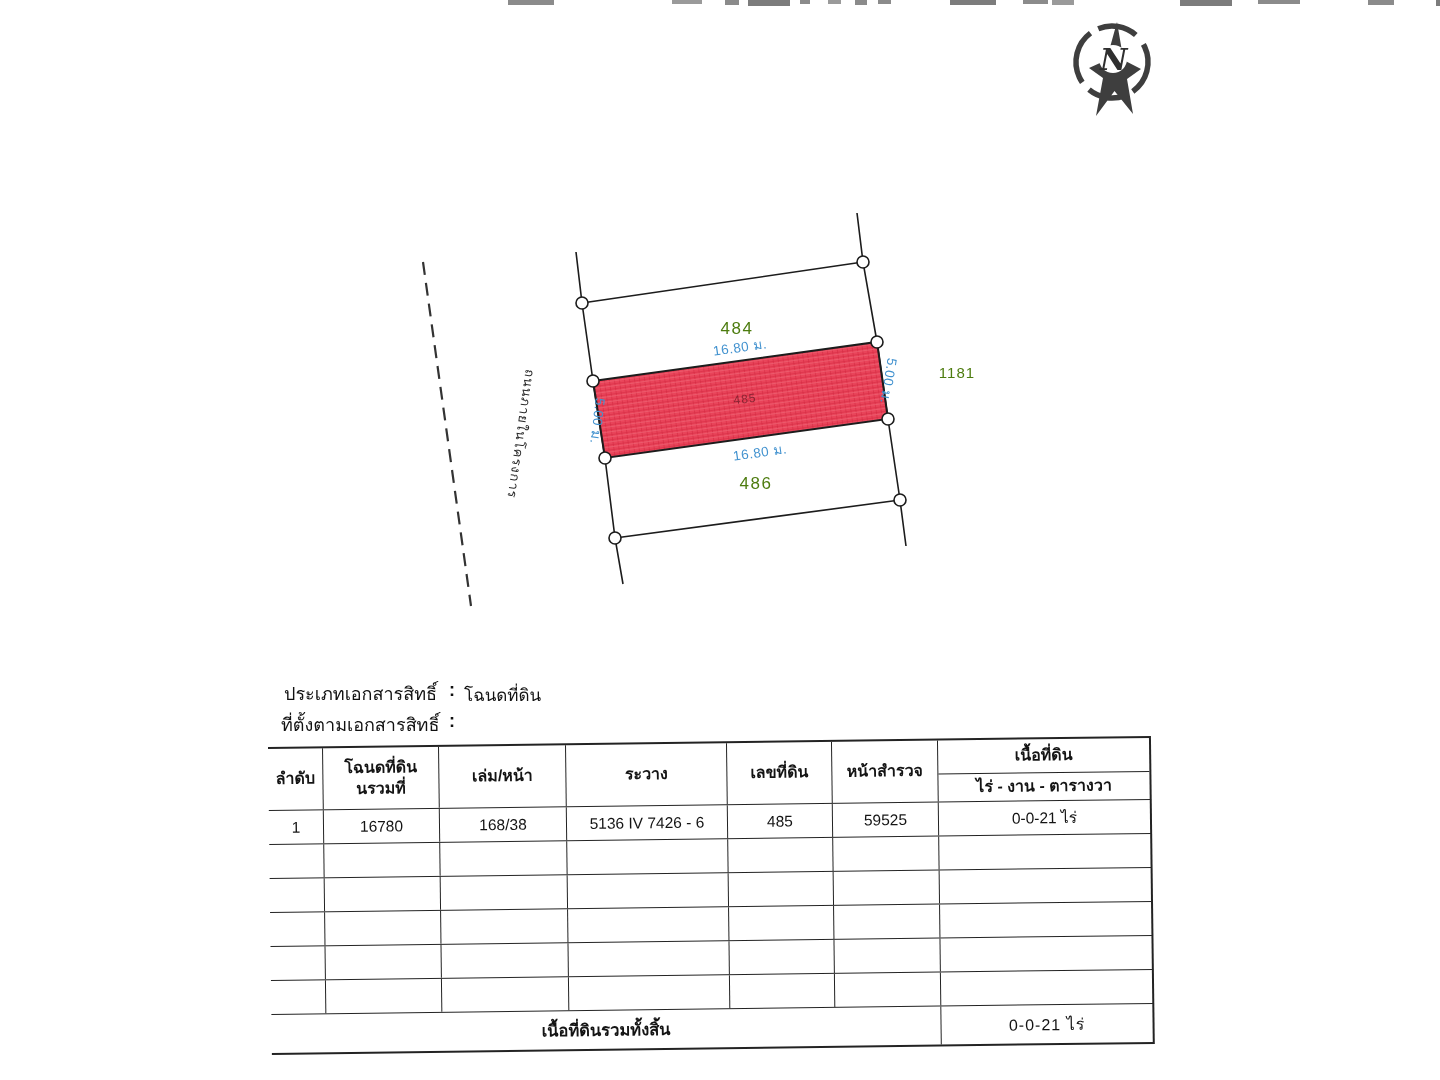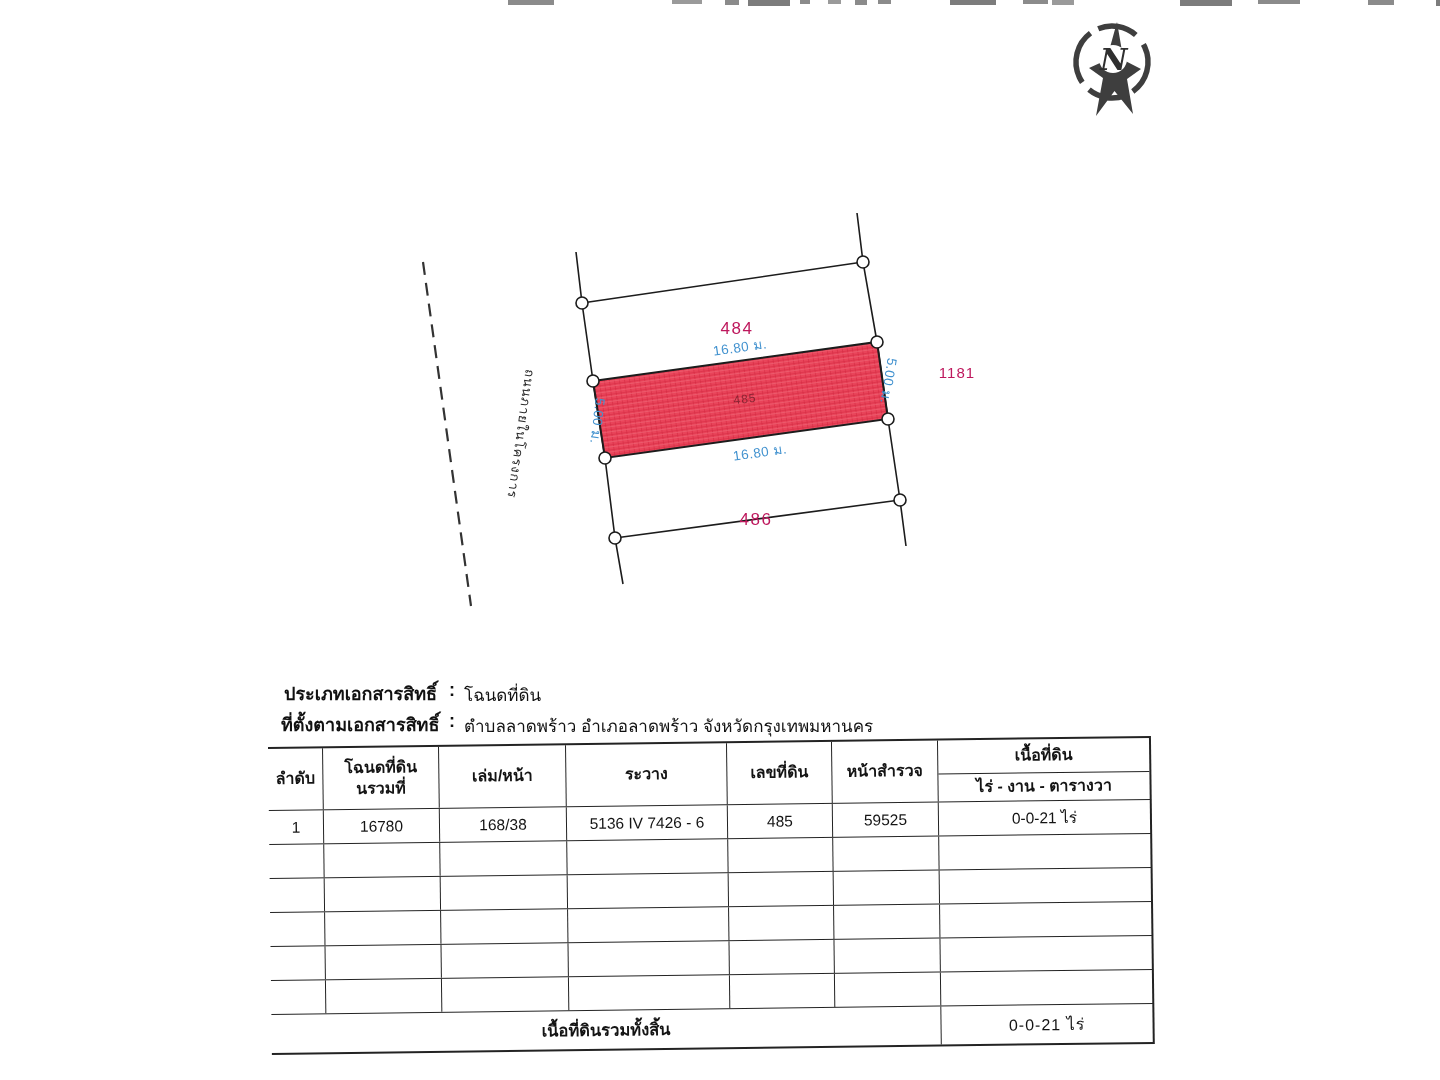--- a/index.html
+++ b/index.html
@@ -7,27 +7,27 @@
         font-family:"Liberation Sans",sans-serif;color:#111;}
 
   
   .art{position:absolute;top:0;background:#8b8b8b;}
 
   
   .compass-n{position:absolute;left:1100px;top:42px;font:italic 600 30px "DejaVu Serif",serif;color:#2f2f2f;}
 
   
   .lbl{position:absolute;white-space:nowrap;transform:translate(-50%,-50%);}
-  .parcel-no{font-size:17px;letter-spacing:1.5px;color:#be185d;}
+  .parcel-no{font-size:17px;letter-spacing:1.5px;color:#4d7c0f;}
   .dim{font-size:13.5px;color:#4292cf;letter-spacing:.5px;}
   .hl-no{font-size:12px;color:#8a2433;letter-spacing:1px;}
   .road{font-size:13px;color:#2a2a2a;letter-spacing:1px;}
 
   
-  .info-label{position:absolute;font-size:18px;font-weight:bold;white-space:nowrap;}
+  .info-label{position:absolute;font-size:18px;font-weight:normal;white-space:nowrap;}
   .info-colon{position:absolute;font-size:18px;font-weight:bold;}
   .info-value{position:absolute;font-size:17px;white-space:nowrap;}
 
   
   .dtable{position:absolute;left:268px;top:747px;width:883px;transform:rotate(-0.72deg);
           transform-origin:0 0;border-top:2px solid #232323;box-sizing:border-box;
           font-size:15.5px;color:#141414;}
   .trow{display:flex;align-items:stretch;border-bottom:1.5px solid #232323;box-sizing:border-box;}
   .cell{display:flex;align-items:center;justify-content:center;text-align:center;
         box-sizing:border-box;border-left:1.5px solid #232323;padding:0 2px;}
@@ -102,33 +102,32 @@
         <circle cx="900" cy="500" r="6"></circle>
     </g>
   </svg>
 
   <div class="compass-n">N</div>
 
   <div class="lbl parcel-no" style="left:737px;top:329px;">484</div>
   <div class="lbl dim" style="left:740px;top:347px;transform:translate(-50%,-50%) rotate(-8deg);">16.80 ม.</div>
   <div class="lbl hl-no" style="left:745px;top:399px;transform:translate(-50%,-50%) rotate(-7deg);">485</div>
   <div class="lbl dim" style="left:760px;top:452px;transform:translate(-50%,-50%) rotate(-8deg);">16.80 ม.</div>
-  <div class="lbl parcel-no" style="left:756px;top:484px;margin-top:36px;">486</div>
+  <div class="lbl parcel-no" style="left:756px;top:484px;">486</div>
   <div class="lbl parcel-no" style="left:957px;top:372px;font-size:15px;letter-spacing:1px;">1181</div>
   <div class="lbl dim" style="left:598px;top:421px;transform:translate(-50%,-50%) rotate(97deg);">5.00 ม.</div>
   <div class="lbl dim" style="left:889px;top:381px;transform:translate(-50%,-50%) rotate(99deg);">5.00 ม.</div>
   <div class="lbl road" style="left:521px;top:434px;transform:translate(-50%,-50%) rotate(98deg);">ถนนภายในโครงการ</div>
 
   <div class="info-label" style="left:284px;top:679px;">ประเภทเอกสารสิทธิ์</div>
   <div class="info-colon" style="left:449px;top:680px;">:</div>
   <div class="info-value" style="left:464px;top:681px;">โฉนดที่ดิน</div>
 
   <div class="info-label" style="left:281px;top:710px;">ที่ตั้งตามเอกสารสิทธิ์</div>
   <div class="info-colon" style="left:449px;top:711px;">:</div>
-  <div class="info-value" style="left:464px;top:712px;">ตำบลลาดพร้าว อำเภอลาดพร้าว จังหวัดกรุงเทพมหานคร</div>
 
   <div class="dtable">
 
     <div class="trow hrow">
       <div class="cell c1 first hdr">ลำดับ</div>
       <div class="cell c2 hdr">
         <div><span>โฉนดที่ดิน</span><br>
              <span>นรวมที่</span></div>
       </div>
       <div class="cell c3 hdr">เล่ม/หน้า</div>

